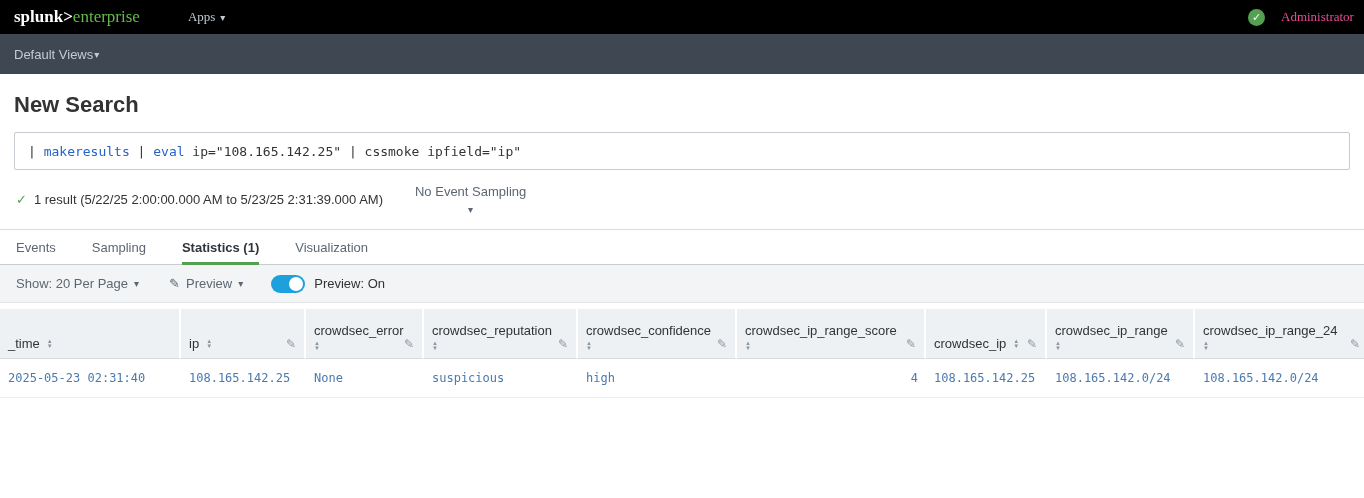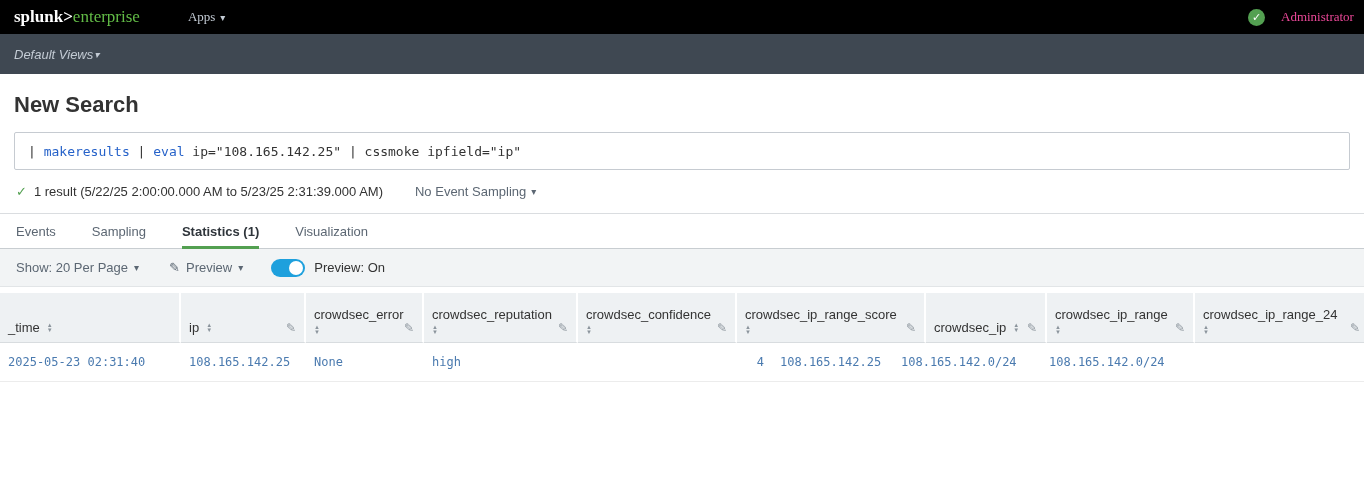--- a/index.html
+++ b/index.html
@@ -12,31 +12,31 @@
   .logo .lg-prod { color:var(--splunk_green); font-weight:normal; }
   .topbar-item { margin-left:48px; color:#c3cbd4; font-size:13px; display:flex; align-items:center; gap:5px; cursor:pointer; }
   .caret { font-size:10px; color:inherit; }
   .topbar-right { position:absolute; left:1248px; top:0; height:34px; display:flex; align-items:center; gap:16px; white-space:nowrap; }
   .check-badge { width:17px; height:17px; border-radius:50%; background:var(--accent_green); color:#fff;
     font-size:11px; display:flex; align-items:center; justify-content:center; cursor:pointer; }
   .admin { color:#ec4899; font-size:13px; cursor:pointer; }
 
   
   .appbar { height:40px; background:#3f4852; display:flex; align-items:center; padding-left:14px; }
-  .appbar-item { color:#c3cbd4; font-size:13px; display:flex; align-items:center; gap:1px; cursor:pointer;font-style:italic; }
+  .appbar-item { color:#c3cbd4; font-size:13px; display:flex; align-items:center; gap:1px; cursor:pointer; }
 
   
   .page-title { margin:18px 14px 14px 14px; font-size:22px; font-weight:bold; color:#333; }
   .search-bar { margin:0 14px; height:38px; border:1px solid #c6cbd1; border-radius:2px; background:#fff;
     display:flex; align-items:center; padding:0 13px; cursor:text; }
   .query { font-family:"DejaVu Sans Mono", monospace; font-size:13px; color:#333; white-space:pre; }
   .query .command { color:var(--command_blue); }
   .result-line { margin:14px 14px 0 16px; font-size:13px; color:#333; display:flex; align-items:center; }
   .result-check { color:var(--accent_green); font-size:13px; margin-right:7px; }
-  .sampling { margin-left:32px; color:#5c6773; display:flex; align-items:center; gap:5px; cursor:pointer; }
+  .sampling { margin-left:32px; color:#5c6773; display:flex; align-items:center; gap:5px; cursor:pointer;flex-direction:column; }
 
   
   .tabs-row { margin-top:14px; border-top:1px solid #dadde0; border-bottom:1px solid #c8cdd1;
     height:36px; display:flex; align-items:stretch; padding-left:16px; gap:36px; }
   .tab { display:flex; align-items:center; font-size:13px; color:#5c6773; position:relative; cursor:pointer; }
   .tab.active { color:#2f353b; font-weight:bold; }
   .tab.active::after { content:""; position:absolute; left:0; right:0; bottom:-1px; height:3px; background:var(--accent_green); }
 
   
   .toolbar { height:38px; background:#f2f4f5; border-bottom:1px solid #e2e5e7;
@@ -198,20 +198,21 @@
           <i>▼</i>
         </span>
         <span class="pencil">✎</span>
       </div>
     </div>
   <div class="tbody">
       <div class="tr">
         <div class="td" style="width: 181px;">2025-05-23 02:31:40</div>
         <div class="td" style="width: 125px;">108.165.142.25</div>
         <div class="td" style="width: 118px;">None</div>
+        <div class="td" style="width: 154px;">suspicious</div>
         <div class="td" style="width: 159px;">high</div>
         <div class="td right" style="width: 189px;">4</div>
         <div class="td" style="width: 121px;">108.165.142.25</div>
         <div class="td" style="width: 148px;">108.165.142.0/24</div>
         <div class="td" style="width: 175px;">108.165.142.0/24</div>
       </div>
     </div>
 </div>
 
 </body></html>

